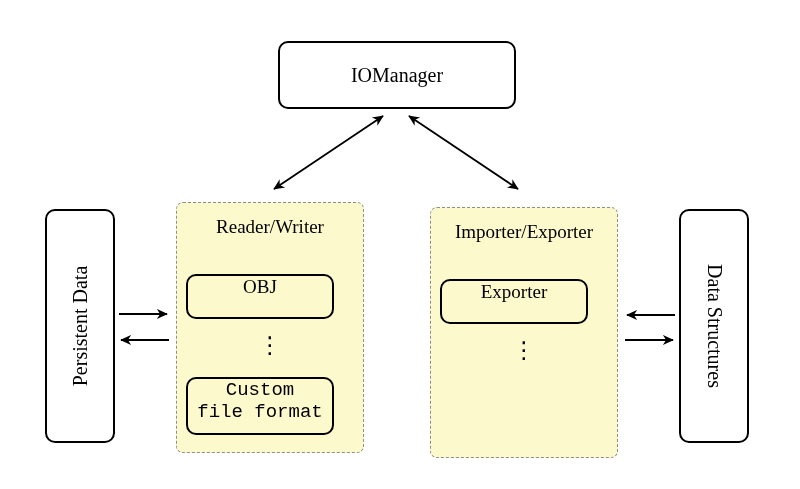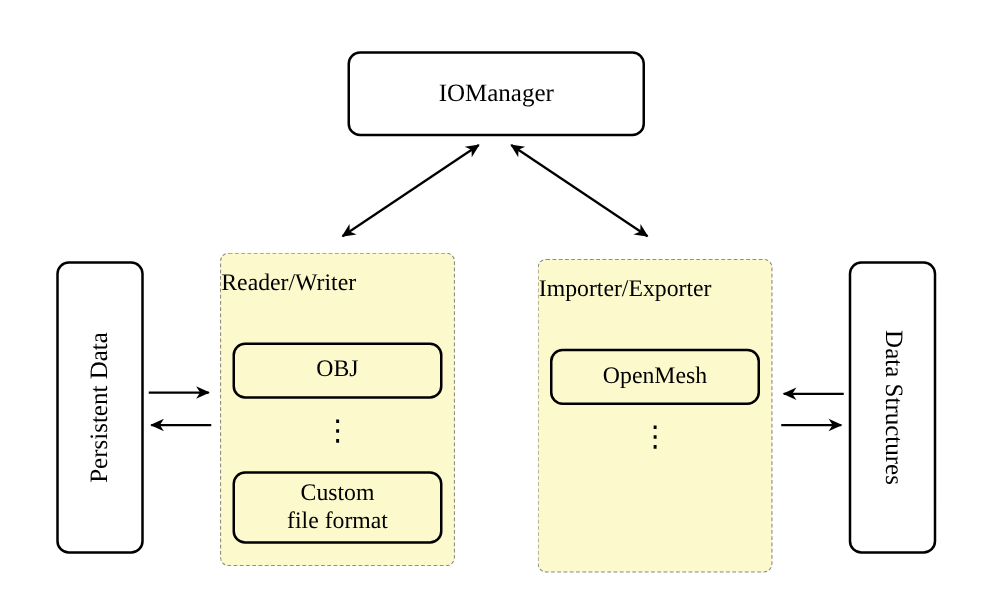--- a/index.html
+++ b/index.html
@@ -28,34 +28,34 @@
     position:absolute;white-space:nowrap;font-size:20px;
   }
   .vlabel.ccw{transform:translate(-50%,-50%) rotate(-90deg);}
   .vlabel.cw{transform:translate(-50%,-50%) rotate(90deg);}
   .group{
     position:absolute;background:var(--group-fill);
     border:1.6px dashed var(--group-border);border-radius:7px;
     box-sizing:border-box;
   }
   .group-title{
-    position:absolute;top:13px;left:0;right:0;
+    position:absolute;top:13px;left:0;right:0;text-align:center;
     font-size:19px;white-space:nowrap;
   }
   .inner-node{
-    position:absolute;left:9px;width:168px;
+    position:absolute;left:9px;width:148px;
     background:var(--group-fill);border:2.6px solid var(--line);border-radius:10px;
-    display:flex;align-items:center;justify-content:center;
+    display:flex;justify-content:center;
     box-sizing:border-box;text-align:center;
   }
   .inner-node .inner-label{
     font-size:19px;line-height:1.16;white-space:pre-line;
   }
   .inner-top{top:71px;height:45px;}
-  .inner-bottom{top:174px;height:58px;}
+  .inner-bottom{top:174px;height:58px;font-family:Liberation Mono, monospace;}
   .vdots{
     position:absolute;left:0;right:0;top:131px;text-align:center;
     font-family:"DejaVu Sans",sans-serif;font-size:23px;line-height:1;
   }
 </style>
 </head>
 <body>
 
 <div class="canvas">
 
@@ -91,18 +91,18 @@
     <div class="vdots">⋮</div>
     <div class="inner-node inner-bottom">
       <span class="inner-label">Custom
 file format</span>
     </div>
   </div>
 
   <div class="group" style="left:430px;top:207px;width:188px;height:251px;">
     <div class="group-title">Importer/Exporter</div>
     <div class="inner-node inner-top">
-      <span class="inner-label">OpenMesh</span>
+      <span class="inner-label">Exporter</span>
     </div>
     <div class="vdots">⋮</div>
   </div>
 
 </div>
 
 </body></html>

